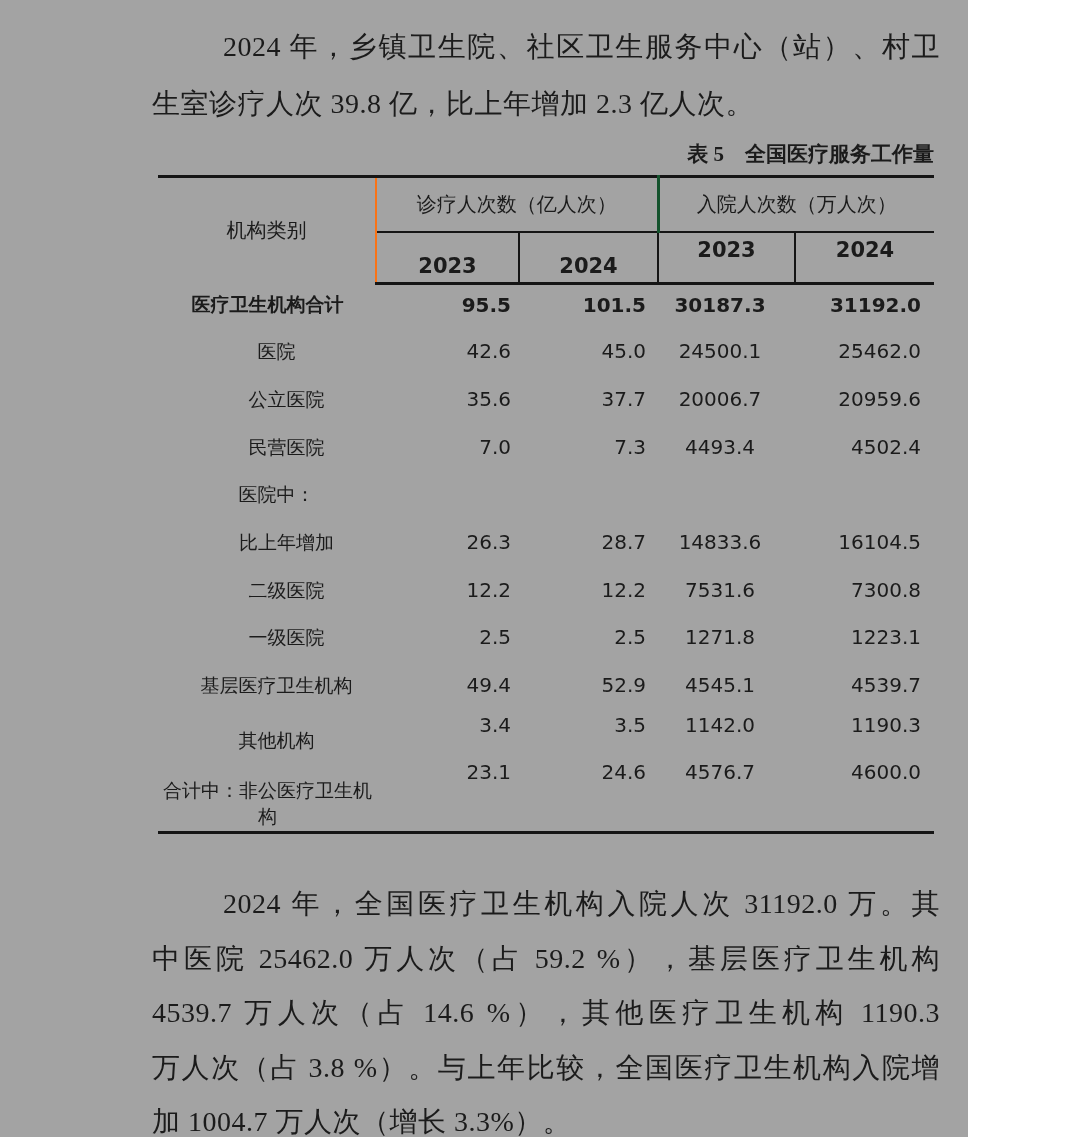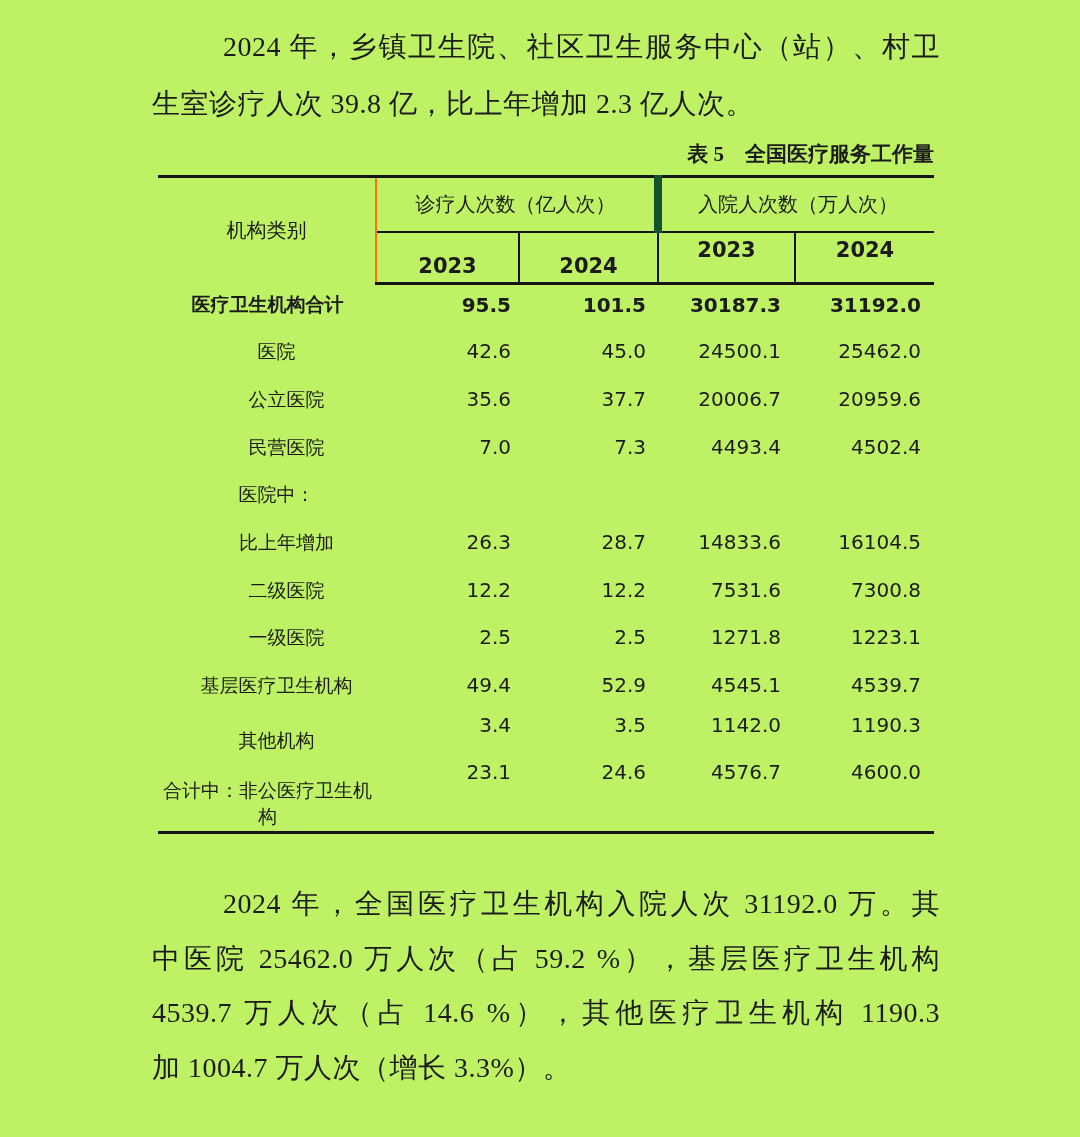--- a/index.html
+++ b/index.html
@@ -1,20 +1,20 @@
 <!DOCTYPE html>
 <html><head>
 <meta charset="utf-8">
 <style>
   html, body { margin: 0; padding: 0; background: #ffffff; }
   .page {
     position: relative;
-    width: 1080px;
+    width: 968px;
     height: 1137px;
-    background: #bef264;
+    background: #a3a3a3;
     color: #1b1b1b;
     font-family: "Liberation Serif", serif;
     overflow: hidden;
   }
   
   .para {
     position: absolute;
     left: 152px;
     width: 788px;
     font-size: 28px;
@@ -47,21 +47,21 @@
     border-collapse: collapse;
     table-layout: fixed;
     border-top: 3px solid #151515;
     border-bottom: 3px solid #151515;
   }
   table.stats th, table.stats td { margin: 0; box-sizing: border-box; }
   thead th { font-weight: normal; font-size: 20px; text-align: center; }
   thead tr.grp-row { height: 55px; }
   thead tr.sub-row { height: 52px; }
   th.orgcat { border-right: 2px solid #f97316; vertical-align: middle; }
-  th.grp1 { border-right: 8px solid #14532d; border-bottom: 2px solid #151515; vertical-align: middle; }
+  th.grp1 { border-right: 3px solid #14532d; border-bottom: 2px solid #151515; vertical-align: middle; }
   th.grp2 { border-bottom: 2px solid #151515; vertical-align: middle; }
   th.sub {
     font-family: "DejaVu Sans", sans-serif;
     font-weight: bold;
     font-size: 21px;
     border-bottom: 3px solid #151515;
   }
   th.s1, th.s2 { vertical-align: bottom; padding-bottom: 4px; }
   th.s3, th.s4 { vertical-align: top; padding-top: 5px; }
   th.s1, th.s2, th.s3 { border-right: 2px solid #151515; }
@@ -71,21 +71,21 @@
   td.lbl.ind0 { padding-left: 2px; }
   td.lbl.ind1 { padding-left: 20px; }
   td.lbl.ind2 { padding-left: 40px; }
   td.num {
     font-family: "DejaVu Sans", sans-serif;
     font-size: 20px;
     text-align: right;
   }
   td.num.c0 { padding-right: 8px; }
   td.num.c1 { padding-right: 12px; }
-  td.num.c2 { padding-right: 14px; }
+  td.num.c2 { padding-right: 14px; text-align: center; }
   td.num.c3 { padding-right: 13px; }
   tr.total-row td { font-weight: bold; }
   
   tbody tr.r9 td.num, tbody tr.r10 td.num { padding-top: 0; }
   tbody tr.r9 td.lbl { padding-top: 15px; font-family: Liberation Mono, monospace; }
   tbody tr.r10 td.lbl { padding-top: 18px; }
 </style>
 </head>
 <body>
 
@@ -197,16 +197,17 @@
           <td class="num c2">4576.7</td>
           <td class="num c3">4600.0</td>
         </tr>
       </tbody>
   </table>
 
   <div class="para para-bottom" id="para-bottom">
       <div class="para-line first">2024 年，全国医疗卫生机构入院人次 31192.0 万。其</div>
       <div class="para-line">中医院 25462.0 万人次（占 59.2 %），基层医疗卫生机构</div>
       <div class="para-line">4539.7 万人次（占 14.6 %），其他医疗卫生机构 1190.3</div>
+      <div class="para-line">万人次（占 3.8 %）。与上年比较，全国医疗卫生机构入院增</div>
       <div class="para-line last">加 1004.7 万人次（增长 3.3%）。</div>
     </div>
 
 </div>
 
 </body></html>

